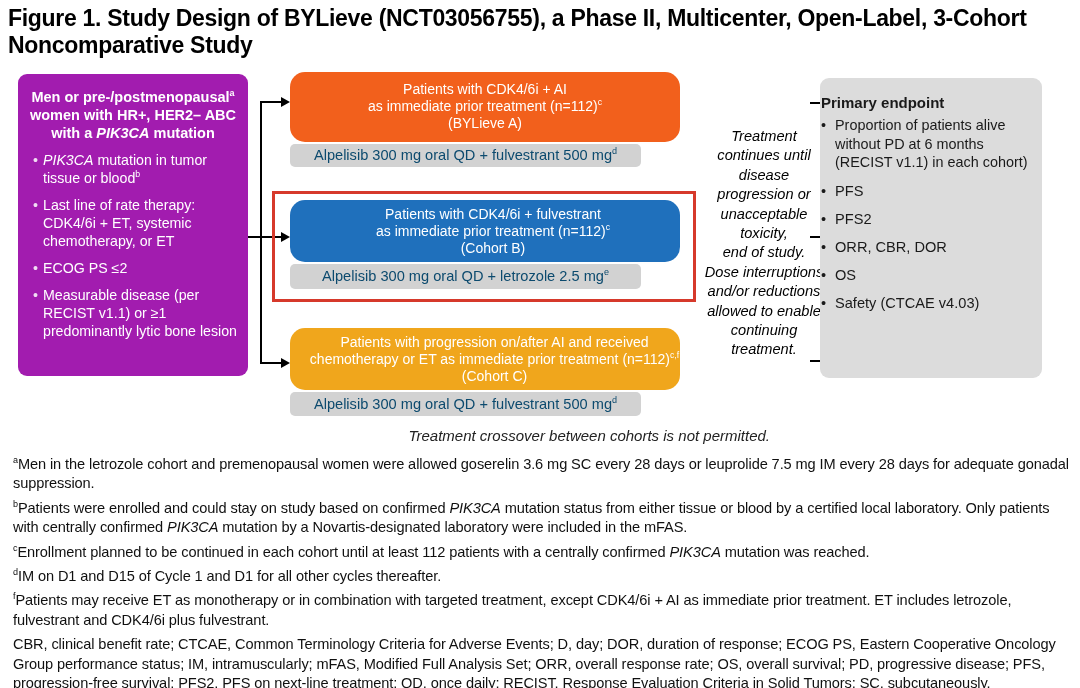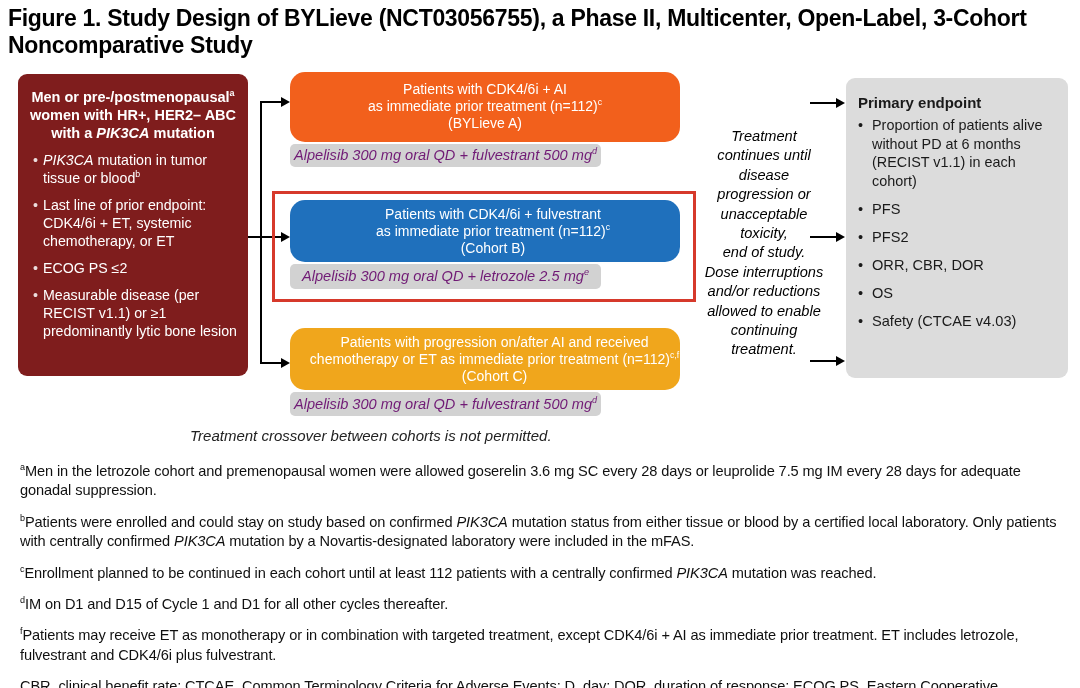--- a/index.html
+++ b/index.html
@@ -19,62 +19,62 @@
 
   
   .line{position:absolute;background:#000;}
   .arrow-e{position:absolute;width:0;height:0;border-top:5px solid transparent;
            border-bottom:5px solid transparent;border-left:9px solid #000;}
 
   
   .cohort{position:absolute;left:290px;width:390px;border-radius:15px;color:#fff;
           text-align:center;box-sizing:border-box;}
   .cline{font-size:14px;line-height:17px;white-space:nowrap;}
-  .tbar{position:absolute;left:290px;width:311px;background:#D2D2D2;border-radius:5px;
-        color:#701a75;text-align:center;font-size:14.6px;white-space:nowrap;font-style:italic;}
+  .tbar{position:absolute;left:290px;width:351px;background:#D2D2D2;border-radius:5px;
+        color:#0c4a6e;text-align:center;font-size:14.6px;white-space:nowrap;}
   .hl{position:absolute;left:272px;top:191px;width:424px;height:111px;
       border:3px solid #D6392B;box-sizing:border-box;}
 
   .tnote{position:absolute;left:686px;top:127px;width:156px;text-align:center;
          font-style:italic;font-size:14.6px;line-height:19.4px;color:#000000;white-space:pre-line;}
-  .xnote{position:absolute;left:190px;top:427px;width:580px;text-align:left;
+  .xnote{position:absolute;left:190px;top:427px;width:580px;text-align:right;
          font-style:italic;font-size:15px;color:#222;}
 
   
-  .endp{position:absolute;left:846px;top:78px;width:222px;height:300px;border-radius:9px;
-        box-sizing:border-box;padding:15px 10px 10px 12px;color:#1a1a1a;}
+  .endp{position:absolute;left:820px;top:78px;width:222px;height:300px;border-radius:9px;
+        box-sizing:border-box;padding:15px 10px 10px 1px;color:#1a1a1a;}
   .endp h4{margin:0;font-size:15px;line-height:19px;font-weight:700;}
   .ep-sub{font-size:14.4px;line-height:18px;}
   .ep-row{display:flex;font-size:14.4px;line-height:18.5px;margin-top:4px;}
   .ep-row .dot{width:14px;flex:none;}
   .ep-li{display:flex;font-size:14.6px;line-height:18px;margin-top:10px;}
   .ep-li .dot{width:14px;flex:none;}
   .mt8{margin-top:9px;}
 
   
   .footnotes{position:absolute;left:8px;top:450px;width:1066px;font-size:14.6px;
              line-height:19.4px;color:#101010;letter-spacing:-0.1px;}
-  .fn{margin:12px;}
+  .fn{margin:5px;}
 </style>
 </head>
 <body>
 
 <div class="canvas">
 
   <div class="title">Figure 1. Study Design of BYLieve (NCT03056755), a Phase II, Multicenter, Open-Label, 3-Cohort Noncomparative Study</div>
 
-  <div class="elig" style="background: #7f1d1d;">
+  <div class="elig" style="background: #a21caf;">
     <div class="elig-header"><span>Men or pre-/postmenopausal</span><sup>a</sup><span> women with HR+, HER2– ABC with a </span><span style="font-style: italic;">PIK3CA</span><span> mutation</span></div>
     <div class="eb">
       <span class="dot">•</span>
       <span><span style="font-style: italic;">PIK3CA</span><span> mutation in tumor tissue or blood</span><sup>b</sup></span>
     </div>
     <div class="eb">
       <span class="dot">•</span>
-      <span><span>Last line of prior endpoint: CDK4/6i + ET, systemic chemotherapy, or ET</span></span>
+      <span><span>Last line of rate therapy: CDK4/6i + ET, systemic chemotherapy, or ET</span></span>
     </div>
     <div class="eb">
       <span class="dot">•</span>
       <span><span>ECOG PS ≤2</span></span>
     </div>
     <div class="eb">
       <span class="dot">•</span>
       <span><span>Measurable disease (per RECIST v1.1) or ≥1 predominantly lytic bone lesion</span></span>
     </div>
   </div>

